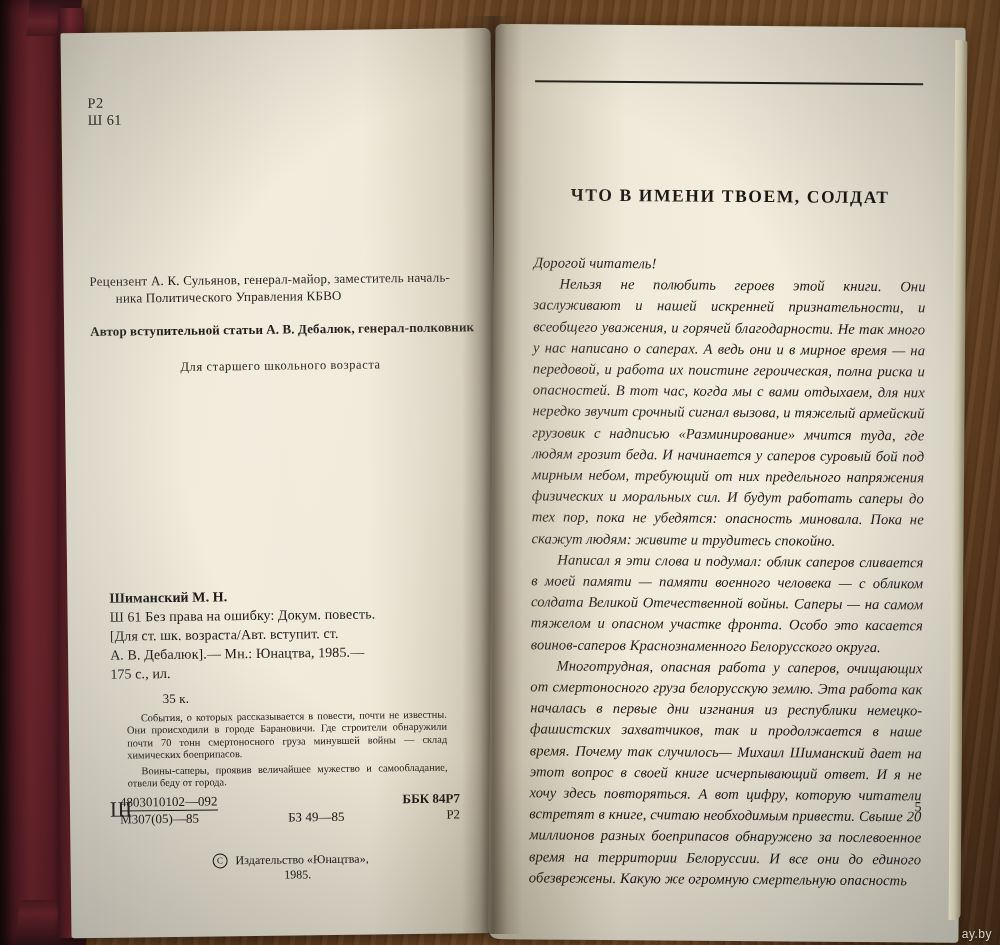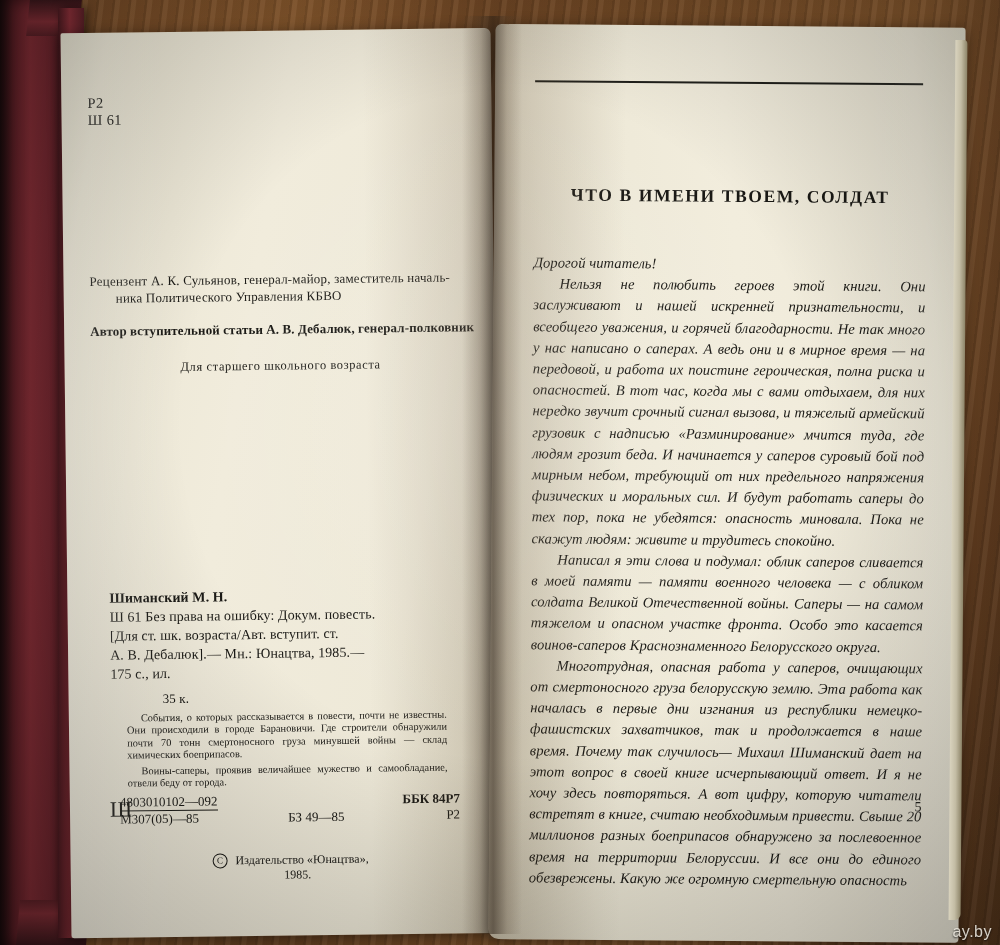--- a/index.html
+++ b/index.html
@@ -281,21 +281,21 @@
     text-align: right;
     font-size: 14px;
   }
 
   
   .watermark {
     position: absolute;
     right: 8px;
     bottom: 4px;
     font-family: "Liberation Sans", sans-serif;
-    font-size: 16px;
+    font-size: 12px;
     color: rgba(245,240,230,0.85);
     text-shadow: 0 1px 2px rgba(0,0,0,0.8);
     letter-spacing: 0.5px;
     z-index: 20;
   }
 
   
   .page-edge-stack {
     position: absolute;
     left: 952px;

